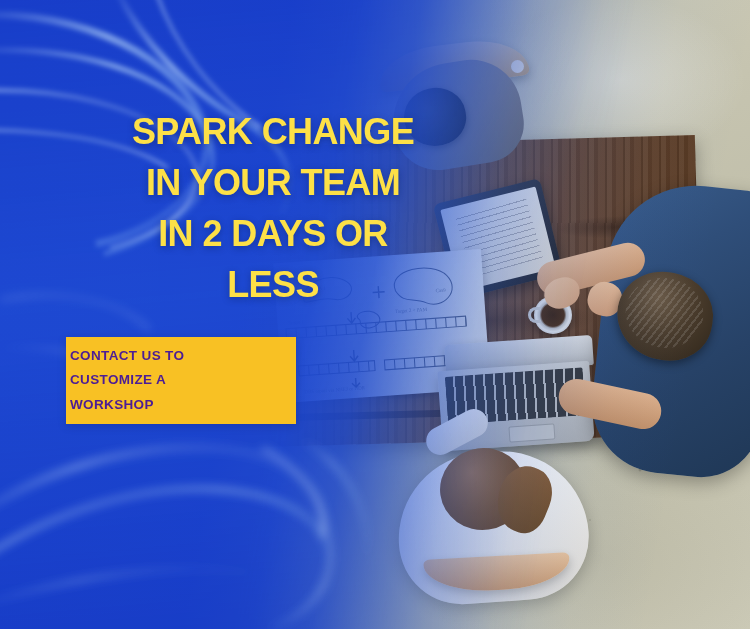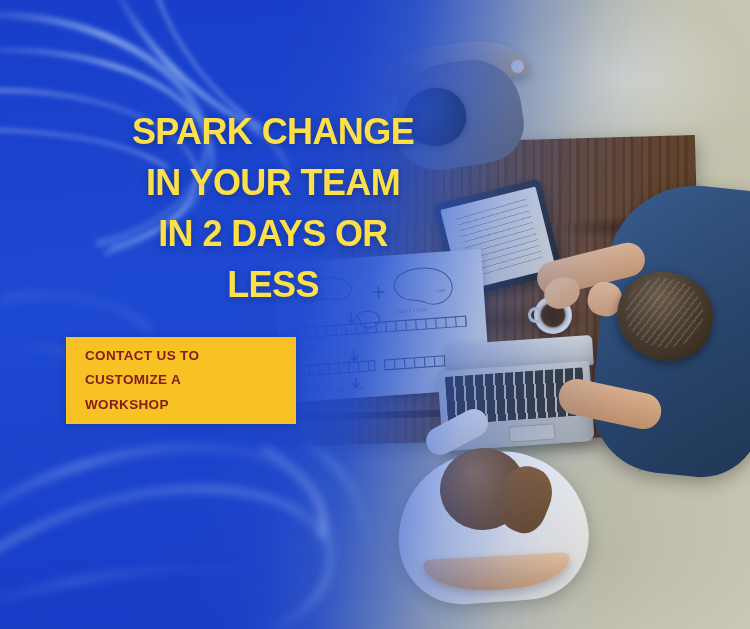--- a/index.html
+++ b/index.html
@@ -308,22 +308,22 @@
   .cta-box {
     position:absolute;
     left:66px; top:337px;
     width:230px; height:87px;
     background:#F8C124;
     display:flex;
     align-items:center;
     box-shadow:0 2px 8px rgba(10,28,90,.22);
   }
   .cta-text {
-    padding-left:19px;
-    color:#7f1d1d;
+    padding-left:4px;
+    color:#4c1d95;
     font-size:13.5px;
     font-weight:bold;
     line-height:24.5px;
     letter-spacing:.35px;
     text-transform:uppercase;
     white-space:pre-line;
   }
 </style>
 </head>
 <body>

